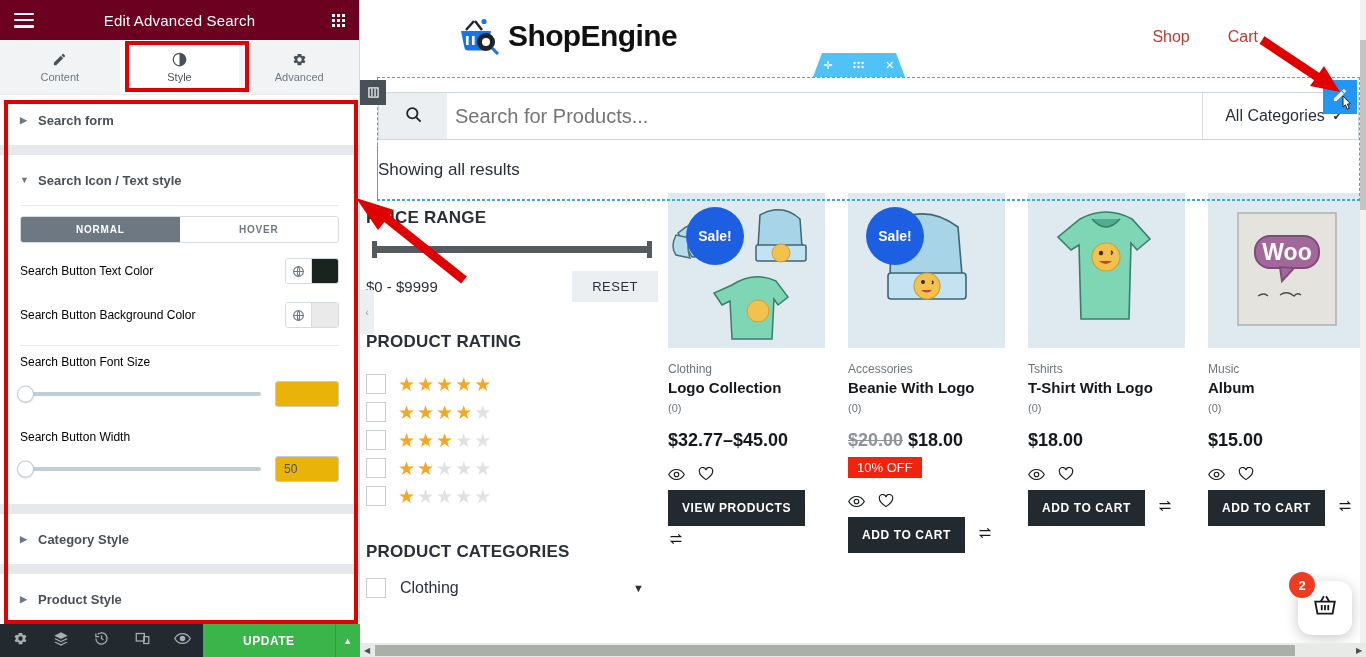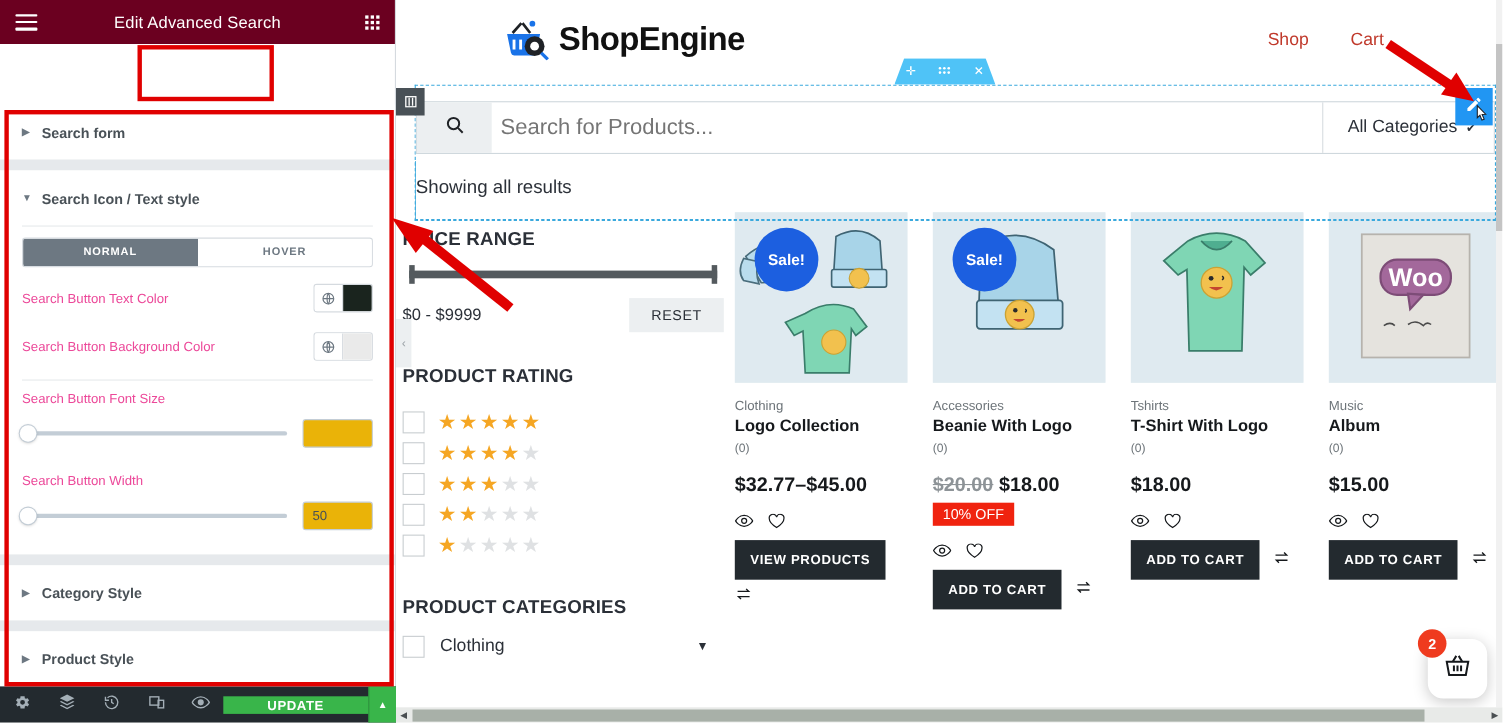--- a/index.html
+++ b/index.html
@@ -47,21 +47,21 @@
     background: #fff; overflow: hidden; }
   .sec-head { display: flex; align-items: center; gap: 10px; padding: 0 20px;
     height: 50px; background: #fff; font-size: 13px; font-weight: bold; color: #495157;
     cursor: pointer; }
   .sec-head .arr { font-size: 9px; color: #6d7882; width: 8px; }
   .sep { height: 10px; background: #e6e9ec; }
   .divline { height: 1px; background: #e6e9ec; margin: 0 20px; }
 
   .ctl { padding: 9px 20px; }
   .ctl-row { display: flex; align-items: center; justify-content: space-between; }
-  .ctl-label { font-size: 12px; color: #ec4899; }
+  .ctl-label { font-size: 12px; color: #000000; }
 
   
   .seg { display: flex; border: 1px solid #d5dadf; border-radius: 3px; overflow: hidden;
     margin: 10px 20px 6px 20px; }
   .seg div { flex: 1; text-align: center; font-size: 10px; letter-spacing: .8px;
     padding: 7px 0; color: #6d7882; cursor: pointer; background: #fff; font-weight: bold; }
   .seg div.on { background: #6d7882; color: #fff; }
 
   
   .colorbox { display: flex; border: 1px solid #d5dadf; border-radius: 3px; overflow: hidden; }
@@ -77,21 +77,21 @@
     box-shadow: 0 0 0 1px #c3cdd6, 0 1px 3px rgba(0,0,0,.3); cursor: pointer; }
   .numbox { width: 64px; height: 26px; border: 1px solid #c3cdd6; border-radius: 3px;
     font-size: 12px; color: #495157; padding: 0 8px; line-height: 24px; background: #eab308; }
 
   
   #panel-foot { position: absolute; left: 0; bottom: 0; width: 360px; height: 33px;
     background: #232a2f; display: flex; align-items: center; z-index: 45; }
   #panel-foot .fi { width: 48px; text-align: center; color: #a4afb7; cursor: pointer; }
   #panel-foot .spacer { flex: 1; }
   #update { background: #39b54a; color: #fff; font-size: 12px; font-weight: bold;
-    letter-spacing: .5px; height: 16px; padding: 0 40px; display: flex; align-items: center;
+    letter-spacing: .5px; height: 33px; padding: 0 40px; display: flex; align-items: center;
     cursor: pointer; }
   #update-caret { background: #39b54a; border-left: 1px solid #2fa03e; width: 30px; height: 33px;
     display: flex; align-items: center; justify-content: center; color: #fff; font-size: 9px;
     cursor: pointer; }
 
   
   .redbox { position: absolute; border: 4px solid #e00000; z-index: 60; pointer-events: none; }
 
   
   #preview { position: absolute; left: 360px; top: 0; width: 1006px; height: 657px;
@@ -231,20 +231,47 @@
         <i></i>
         <i></i>
         <i></i>
         <i></i>
         <i></i>
         <i></i>
         <i></i>
     </div>
   </div>
 
+  <div id="panel-tabs">
+    <div class="ptab">
+      <span class="ic">
+        <svg width="15" height="15" viewBox="0 0 24 24" fill="#495157">
+            <path d="M3 17.25V21h3.75L17.81 9.94l-3.75-3.75L3 17.25zM20.71 7.04a1 1 0 0 0 0-1.41l-2.34-2.34a1 1 0 0 0-1.41 0l-1.83 1.83 3.75 3.75 1.83-1.83z"></path>
+          </svg>
+      </span>
+      <span>Content</span>
+    </div>
+    <div class="ptab active">
+      <span class="ic">
+        <svg width="15" height="15" viewBox="0 0 24 24">
+            <circle cx="12" cy="12" r="10" fill="none" stroke="#495157" stroke-width="2"></circle>
+            <path d="M12 2a10 10 0 0 1 0 20z" fill="#495157"></path>
+          </svg>
+      </span>
+      <span>Style</span>
+    </div>
+    <div class="ptab">
+      <span class="ic">
+        <svg width="15" height="15" viewBox="0 0 24 24" fill="#495157">
+            <path d="M19.4 13a7.9 7.9 0 0 0 0-2l2.1-1.6-2-3.5-2.5 1a8 8 0 0 0-1.7-1L15 3H9l-.3 2.9a8 8 0 0 0-1.7 1l-2.5-1-2 3.5L4.6 11a7.9 7.9 0 0 0 0 2l-2.1 1.6 2 3.5 2.5-1c.5.4 1.1.7 1.7 1L9 21h6l.3-2.9c.6-.3 1.2-.6 1.7-1l2.5 1 2-3.5L19.4 13zM12 15.5A3.5 3.5 0 1 1 15.5 12 3.5 3.5 0 0 1 12 15.5z"></path>
+          </svg>
+      </span>
+      <span>Advanced</span>
+    </div>
+  </div>
 
   <div id="panel-body">
 
     <div class="sec-head">
       <span class="arr">▶</span>
       <span>Search form</span>
     </div>
     <div class="sep"></div>
 
     <div class="sec-head">

